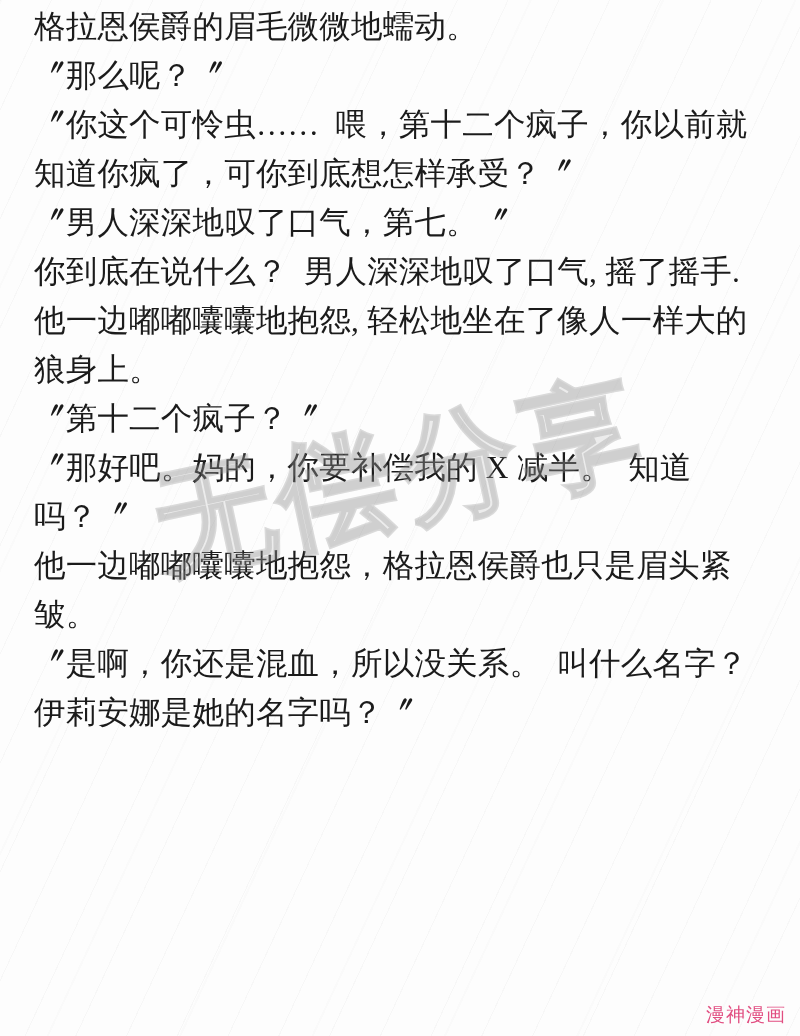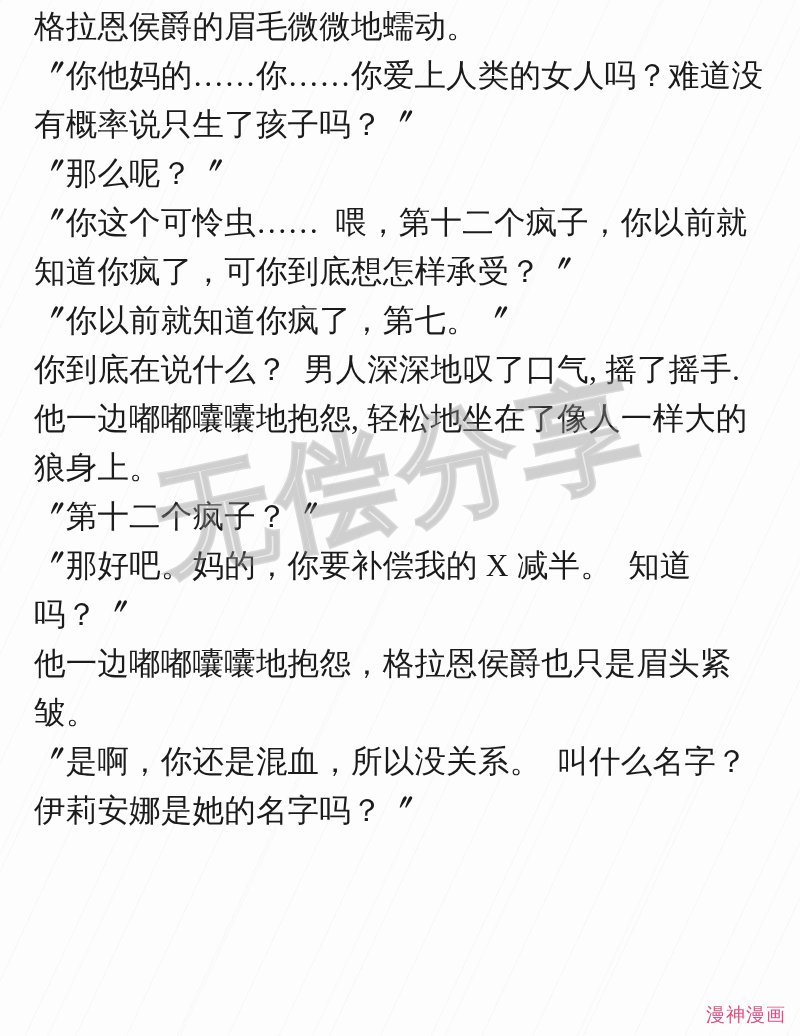--- a/index.html
+++ b/index.html
@@ -88,24 +88,23 @@
 </style>
 </head>
 <body>
 
 <div class="page">
 
   <div class="texture"></div>
 
   <div class="body-text">
     <p>格拉恩侯爵的眉毛微微地蠕动。</p>
-    <p>〞你他妈的……你……你爱上人类的女人吗？难道没有概率说只生了孩子吗？〞</p>
     <p>〞那么呢？〞</p>
     <p>〞你这个可怜虫……  喂，第十二个疯子，你以前就知道你疯了，可你到底想怎样承受？〞</p>
-    <p>〞你以前就知道你疯了，第七。〞</p>
+    <p>〞男人深深地叹了口气，第七。〞</p>
     <p>你到底在说什么？  男人深深地叹了口气, 摇了摇手.</p>
     <p>他一边嘟嘟囔囔地抱怨, 轻松地坐在了像人一样大的狼身上。</p>
     <p>〞第十二个疯子？〞</p>
     <p>〞那好吧。妈的，你要补偿我的 X 减半。  知道吗？〞</p>
     <p>他一边嘟嘟囔囔地抱怨，格拉恩侯爵也只是眉头紧皱。</p>
     <p>〞是啊，你还是混血，所以没关系。  叫什么名字？  伊莉安娜是她的名字吗？〞</p>
   </div>
 
   <div class="watermark">无偿分享</div>
 

